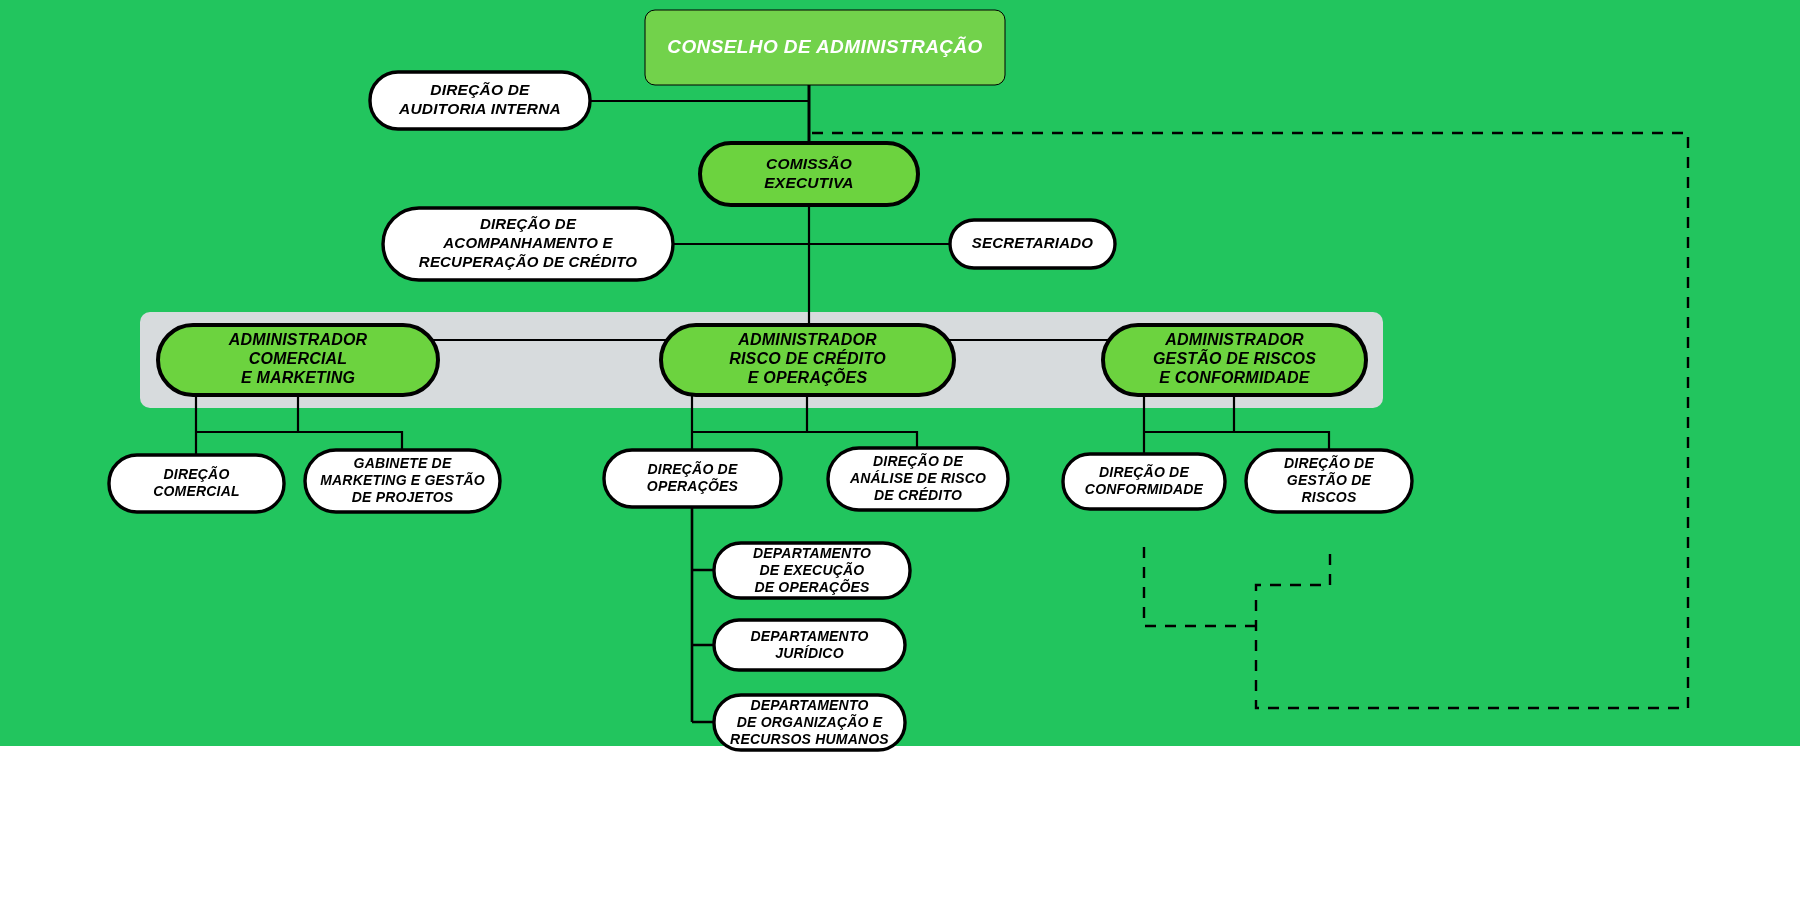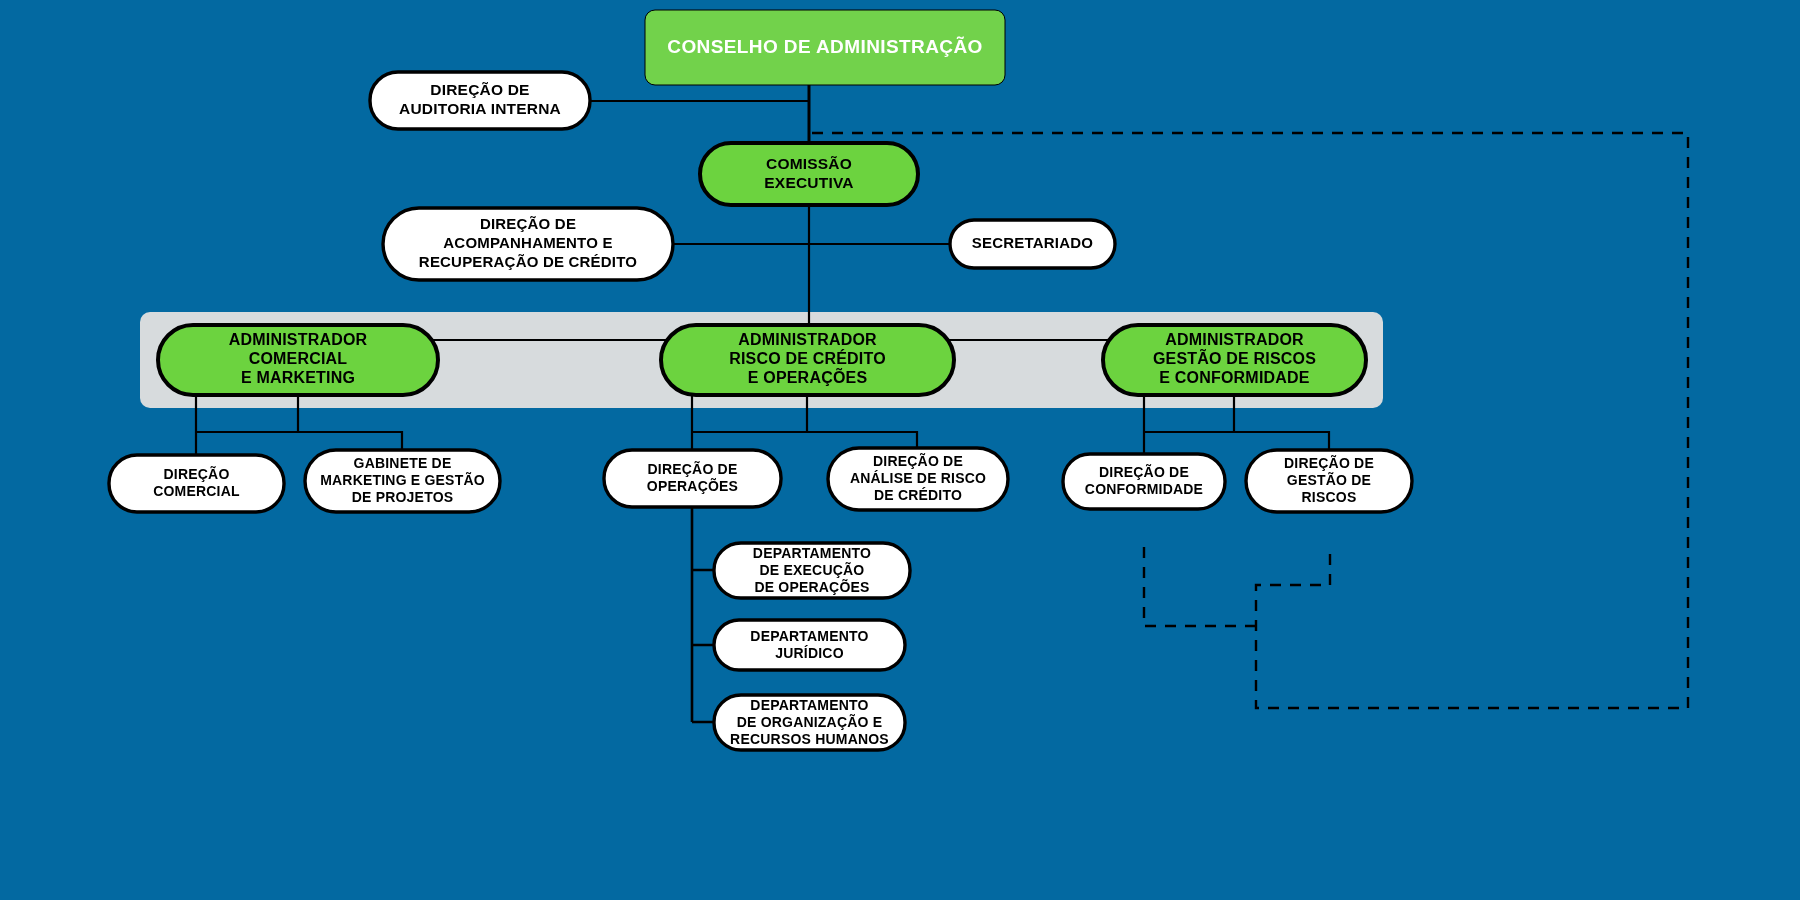--- a/index.html
+++ b/index.html
@@ -9,22 +9,23 @@
   }
   body {
     width: 1800px;
     height: 900px;
     overflow: hidden;
     font-family: "Liberation Sans", sans-serif;
   }
   #chart-root {
     position: relative;
     width: 1800px;
-    height: 900px;
-    background: #0369a1;
+    height: 746px;
+    background: #22c55e;
+    font-style: italic;
   }
   svg.orgchart {
     display: block;
     width: 1800px;
     height: 900px;
   }
   .node-label {
     font-family: "Liberation Sans", sans-serif;
     font-weight: bold;
     text-anchor: middle;

